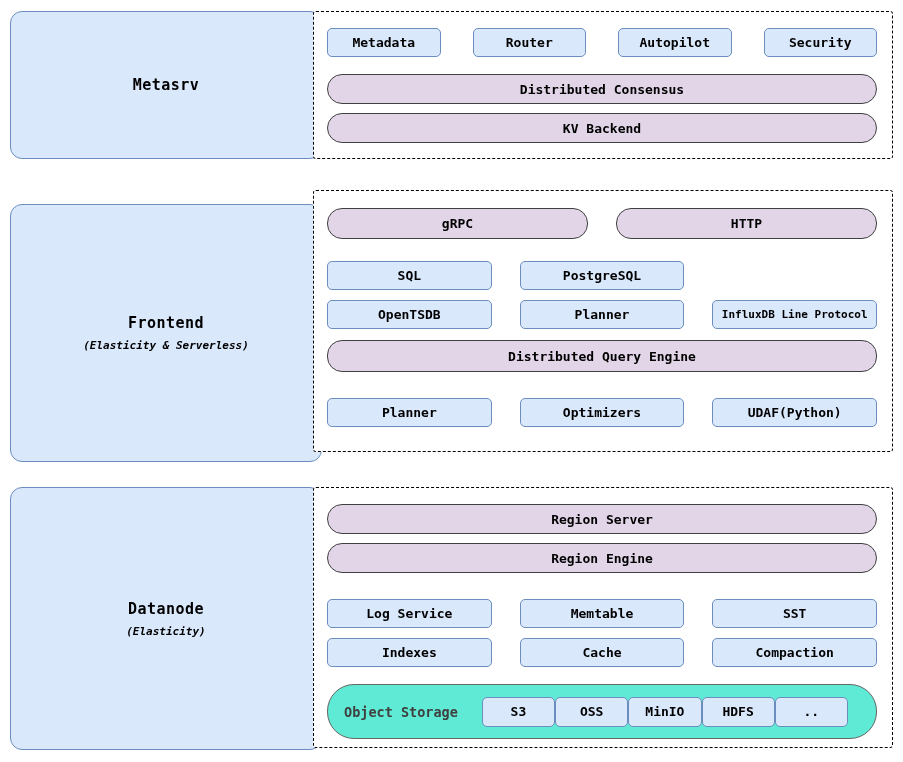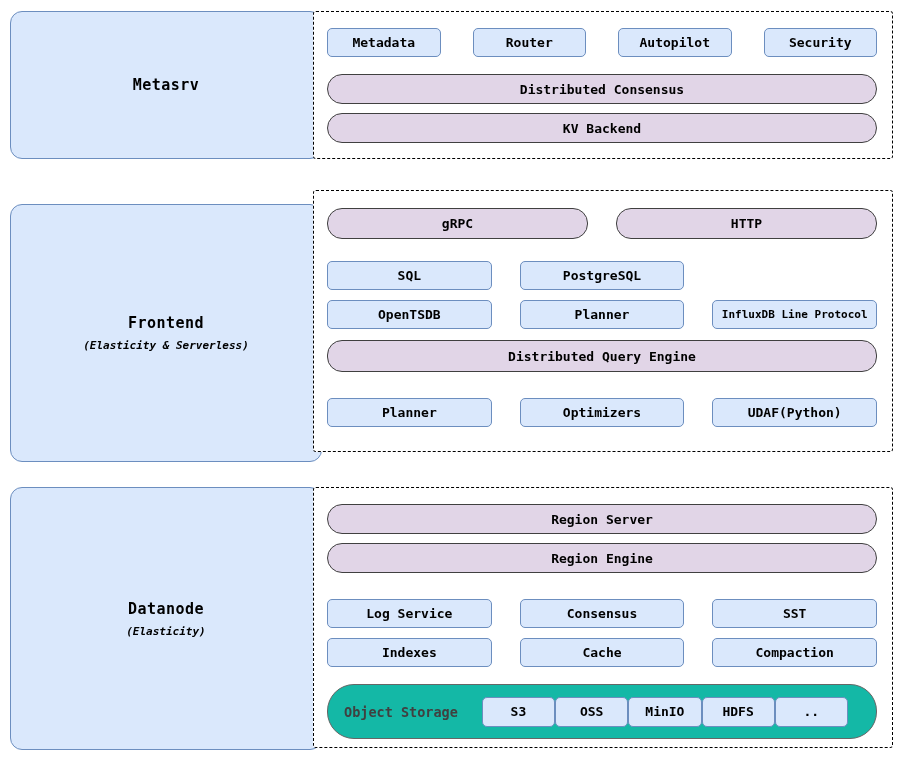--- a/index.html
+++ b/index.html
@@ -78,21 +78,21 @@
   .mt10 { margin-top: 10px; }
   .mt17 { margin-top: 17px; }
   .mt19 { margin-top: 26px; }
   .mt21 { margin-top: 11px; }
   .mt22 { margin-top: 22px; }
 
   
   .storage {
     margin-top: 17px;
     height: 55px;
-    background: #14b8a6;
+    background: #5eead4;
     border: 1px solid #666666;
     border-radius: 27px;
     display: flex;
     align-items: center;
     padding: 0 28px 0 16px;
   }
   .storage-label { font-size: 13.5px; color: #404040; white-space: nowrap; }
   .storage-backends { display: flex; flex: 1; margin-left: 24px; }
   .storage-backends .node { flex: 1; height: 30px; }
 </style>
@@ -148,21 +148,21 @@
   <div class="row" style="top:487px; height:263px;">
     <div class="side-box" style="top:0; height:263px;">
       <div class="side-title">Datanode</div>
       <div class="side-subtitle">(Elasticity)</div>
     </div>
     <div class="panel" style="top:0; height:261px;">
       <div class="pill">Region Server</div>
       <div class="pill mt9">Region Engine</div>
       <div class="grid3 mt19">
         <div class="node">Log Service</div>
-        <div class="node">Consensus</div>
+        <div class="node">Memtable</div>
         <div class="node">SST</div>
       </div>
       <div class="grid3 mt10">
         <div class="node">Indexes</div>
         <div class="node">Cache</div>
         <div class="node">Compaction</div>
       </div>
       <div class="storage">
         <div class="storage-label">Object Storage</div>
         <div class="storage-backends">

